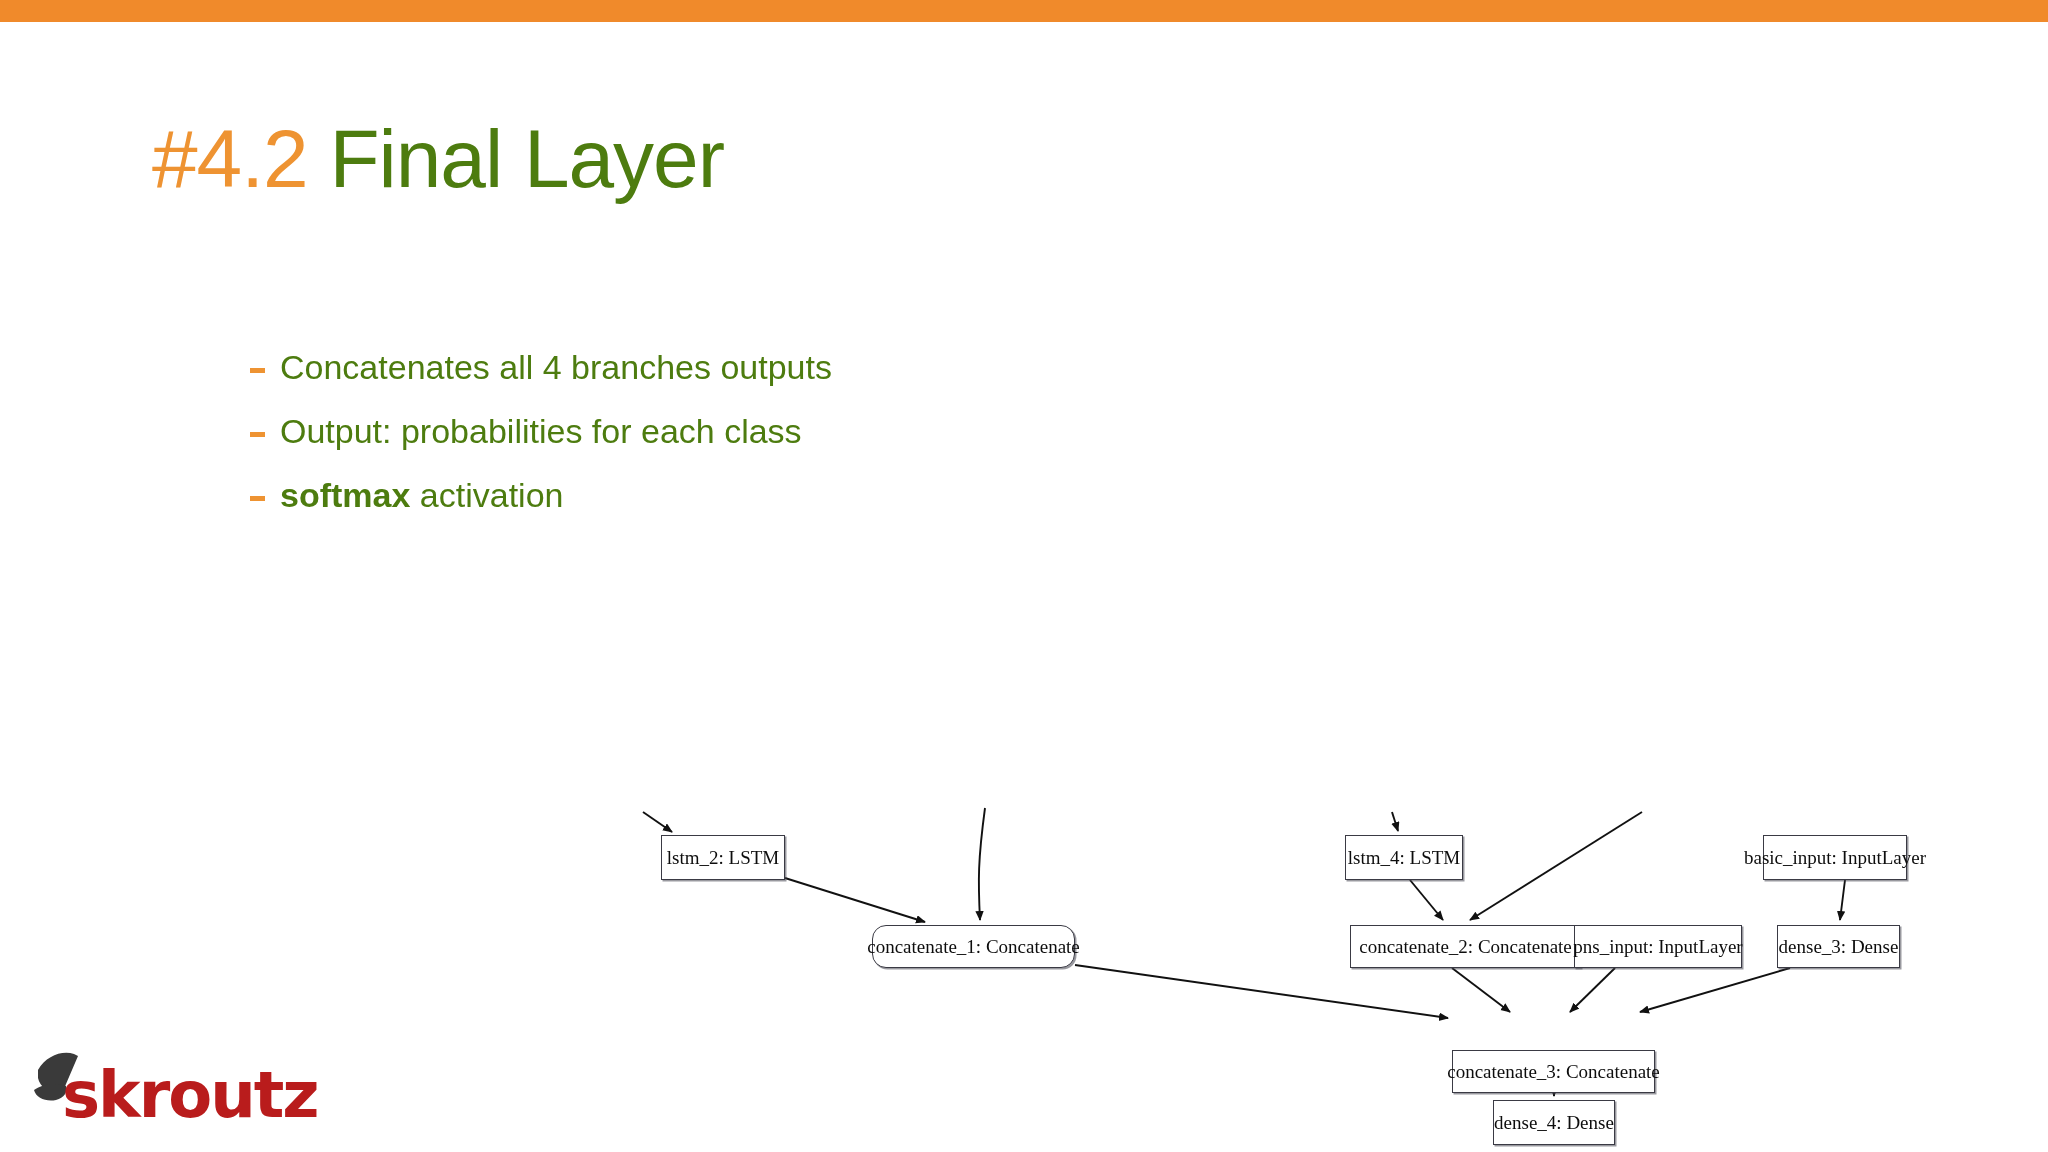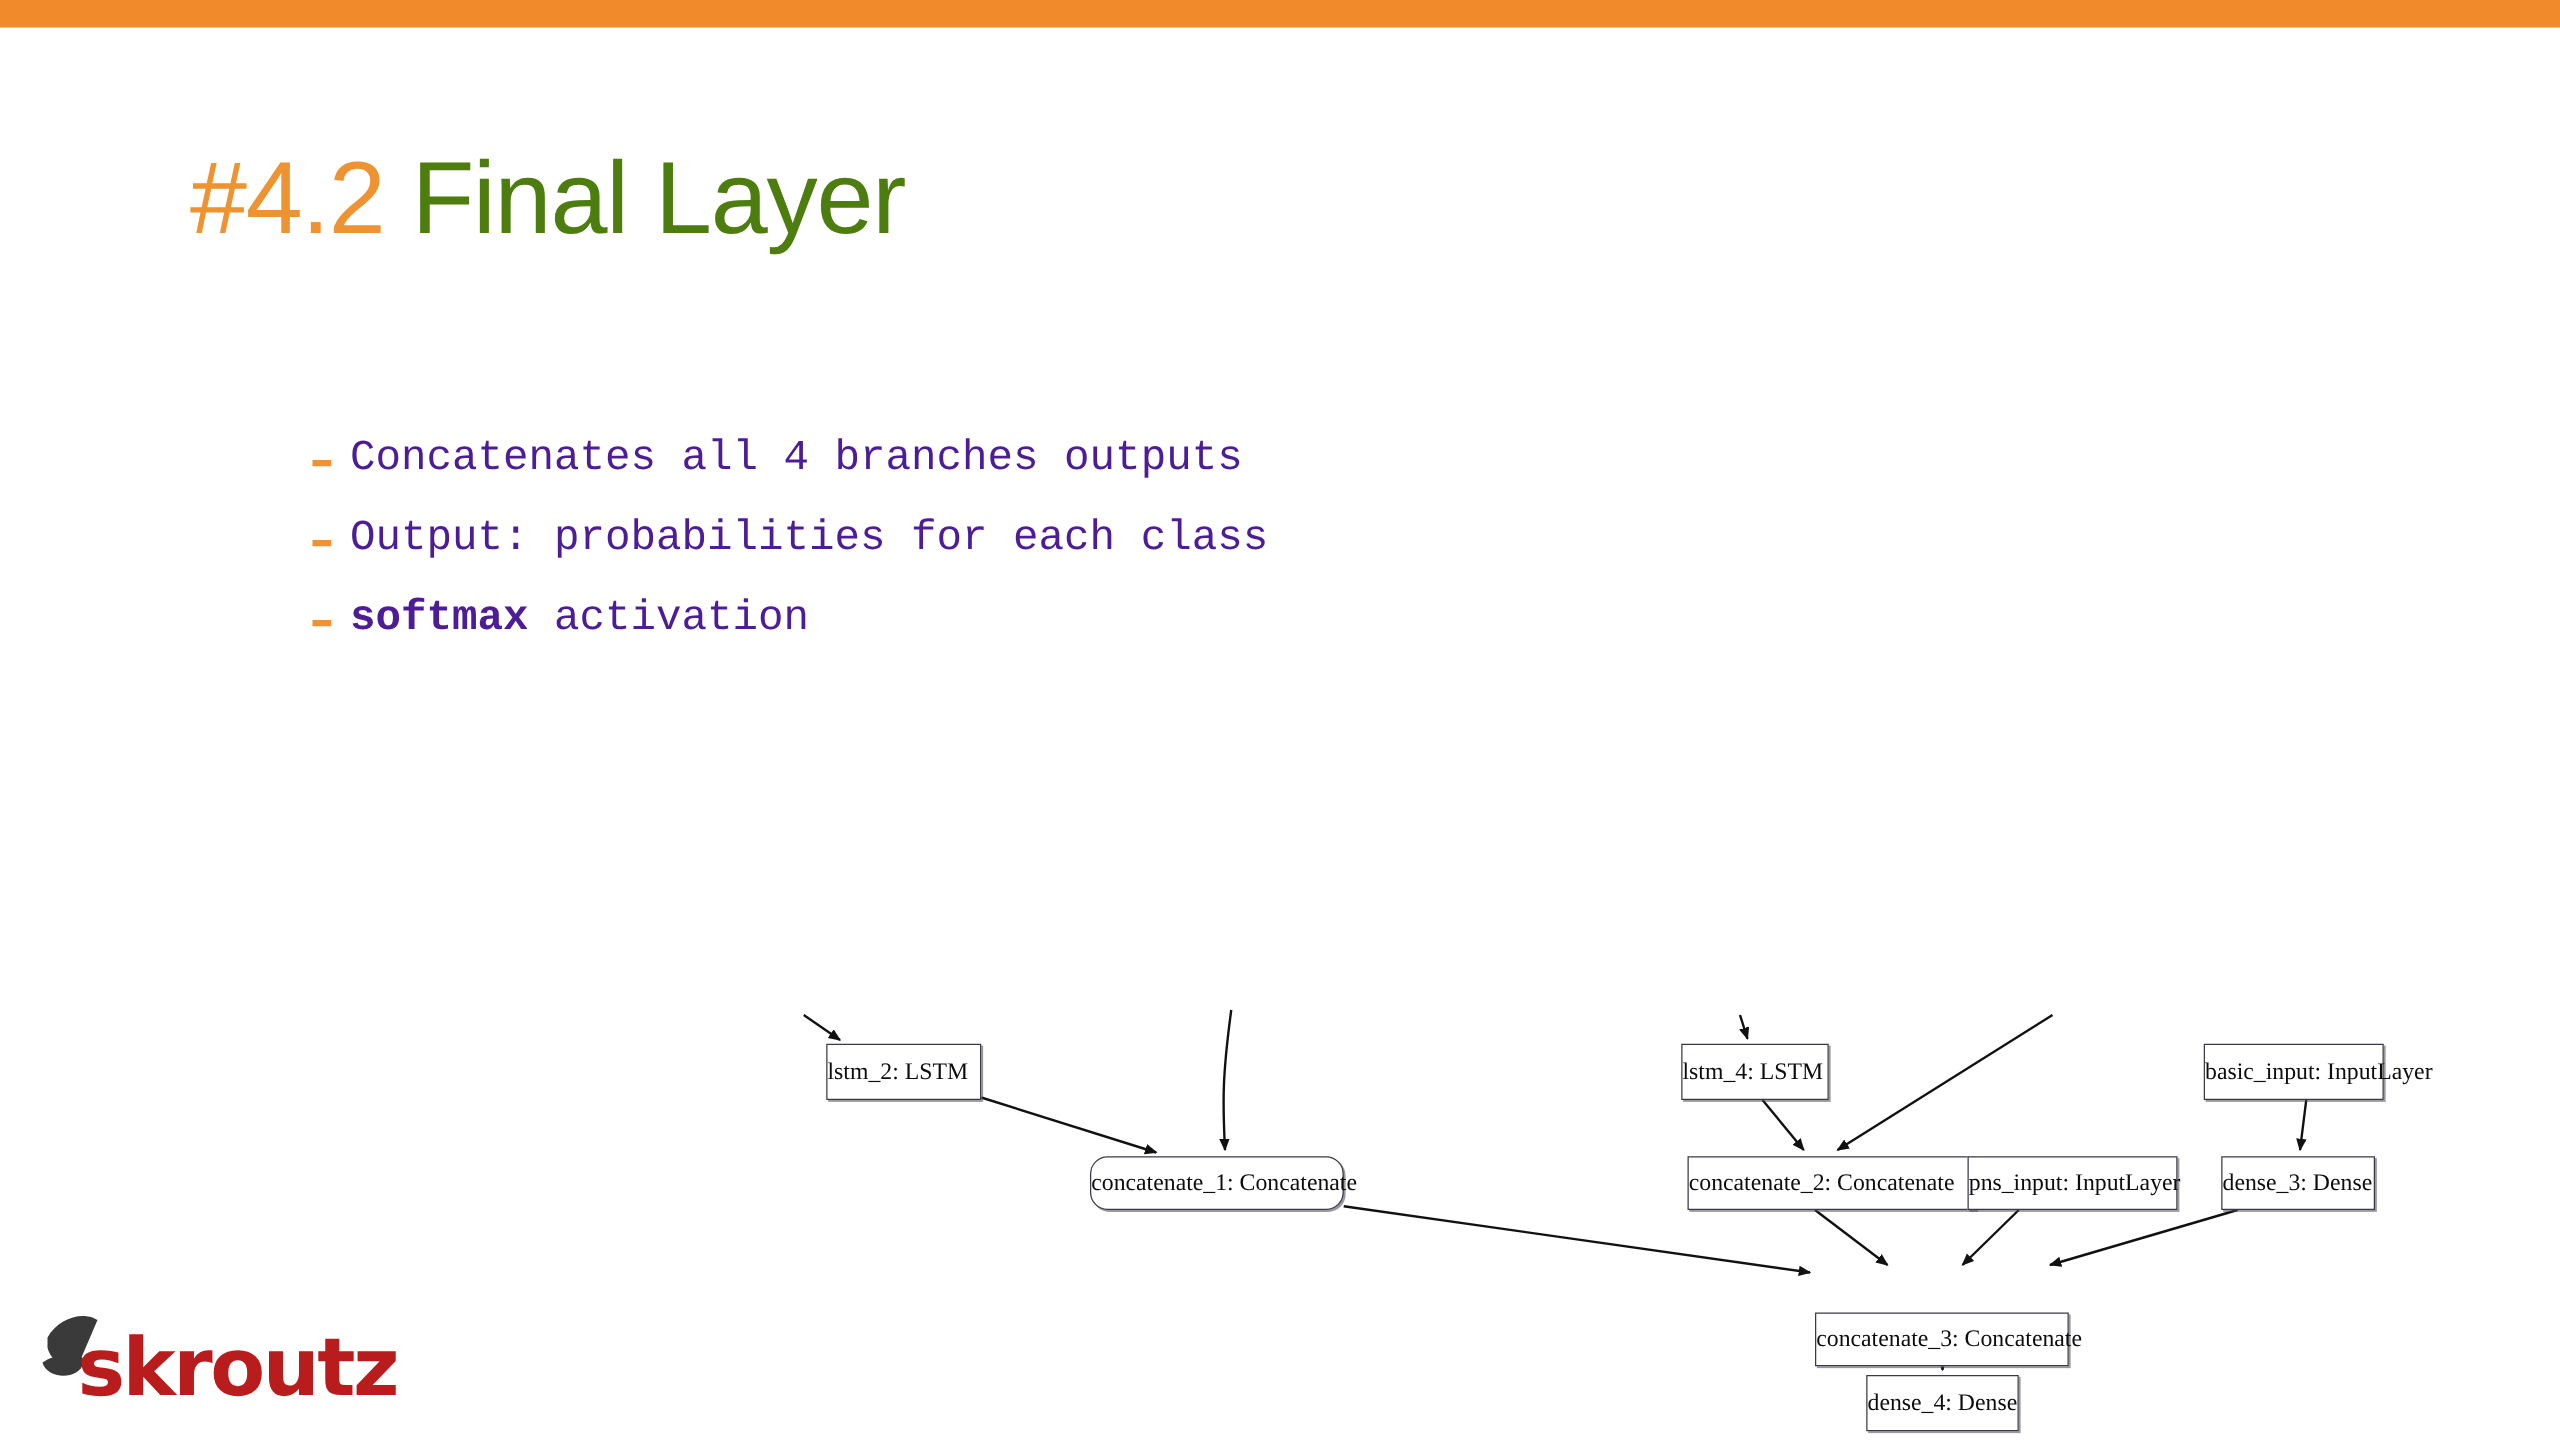--- a/index.html
+++ b/index.html
@@ -63,25 +63,24 @@
     width: 9px;
     height: 9px;
     border-radius: 50%;
     background: #EE9332;
   }
   .sub {
     position: relative;
     margin-left: 80px;
     padding-left: 30px;
     font-size: 34px;
-    color: #4c1d95;
+    color: #4d7c0f;
     line-height: 1.0;
     margin-top: 30px;
     white-space: nowrap;
-    font-family: Liberation Mono, monospace;
   }
   .sub .dash {
     position: absolute;
     left: 0px;
     top: 18px;
     width: 15px;
     height: 5px;
     background: #EE9332;
   }
   .sub b { font-weight: 700; }
@@ -97,21 +96,21 @@
   .node {
     position: absolute;
     box-sizing: border-box;
     border: 1.6px solid #3a3a44;
     background: #ffffff;
     color: #0d0d0d;
     font-family: "Liberation Serif", serif;
     font-size: 19px;
     display: flex;
     align-items: center;
-    justify-content: flex-start;
+    justify-content: center;
     white-space: nowrap;
     box-shadow: 1.5px 1.5px 0 rgba(70,70,80,0.55);
   }
 
   
   #logo {
     position: absolute;
     left: 22px;
     top: 1040px;
     width: 300px;

